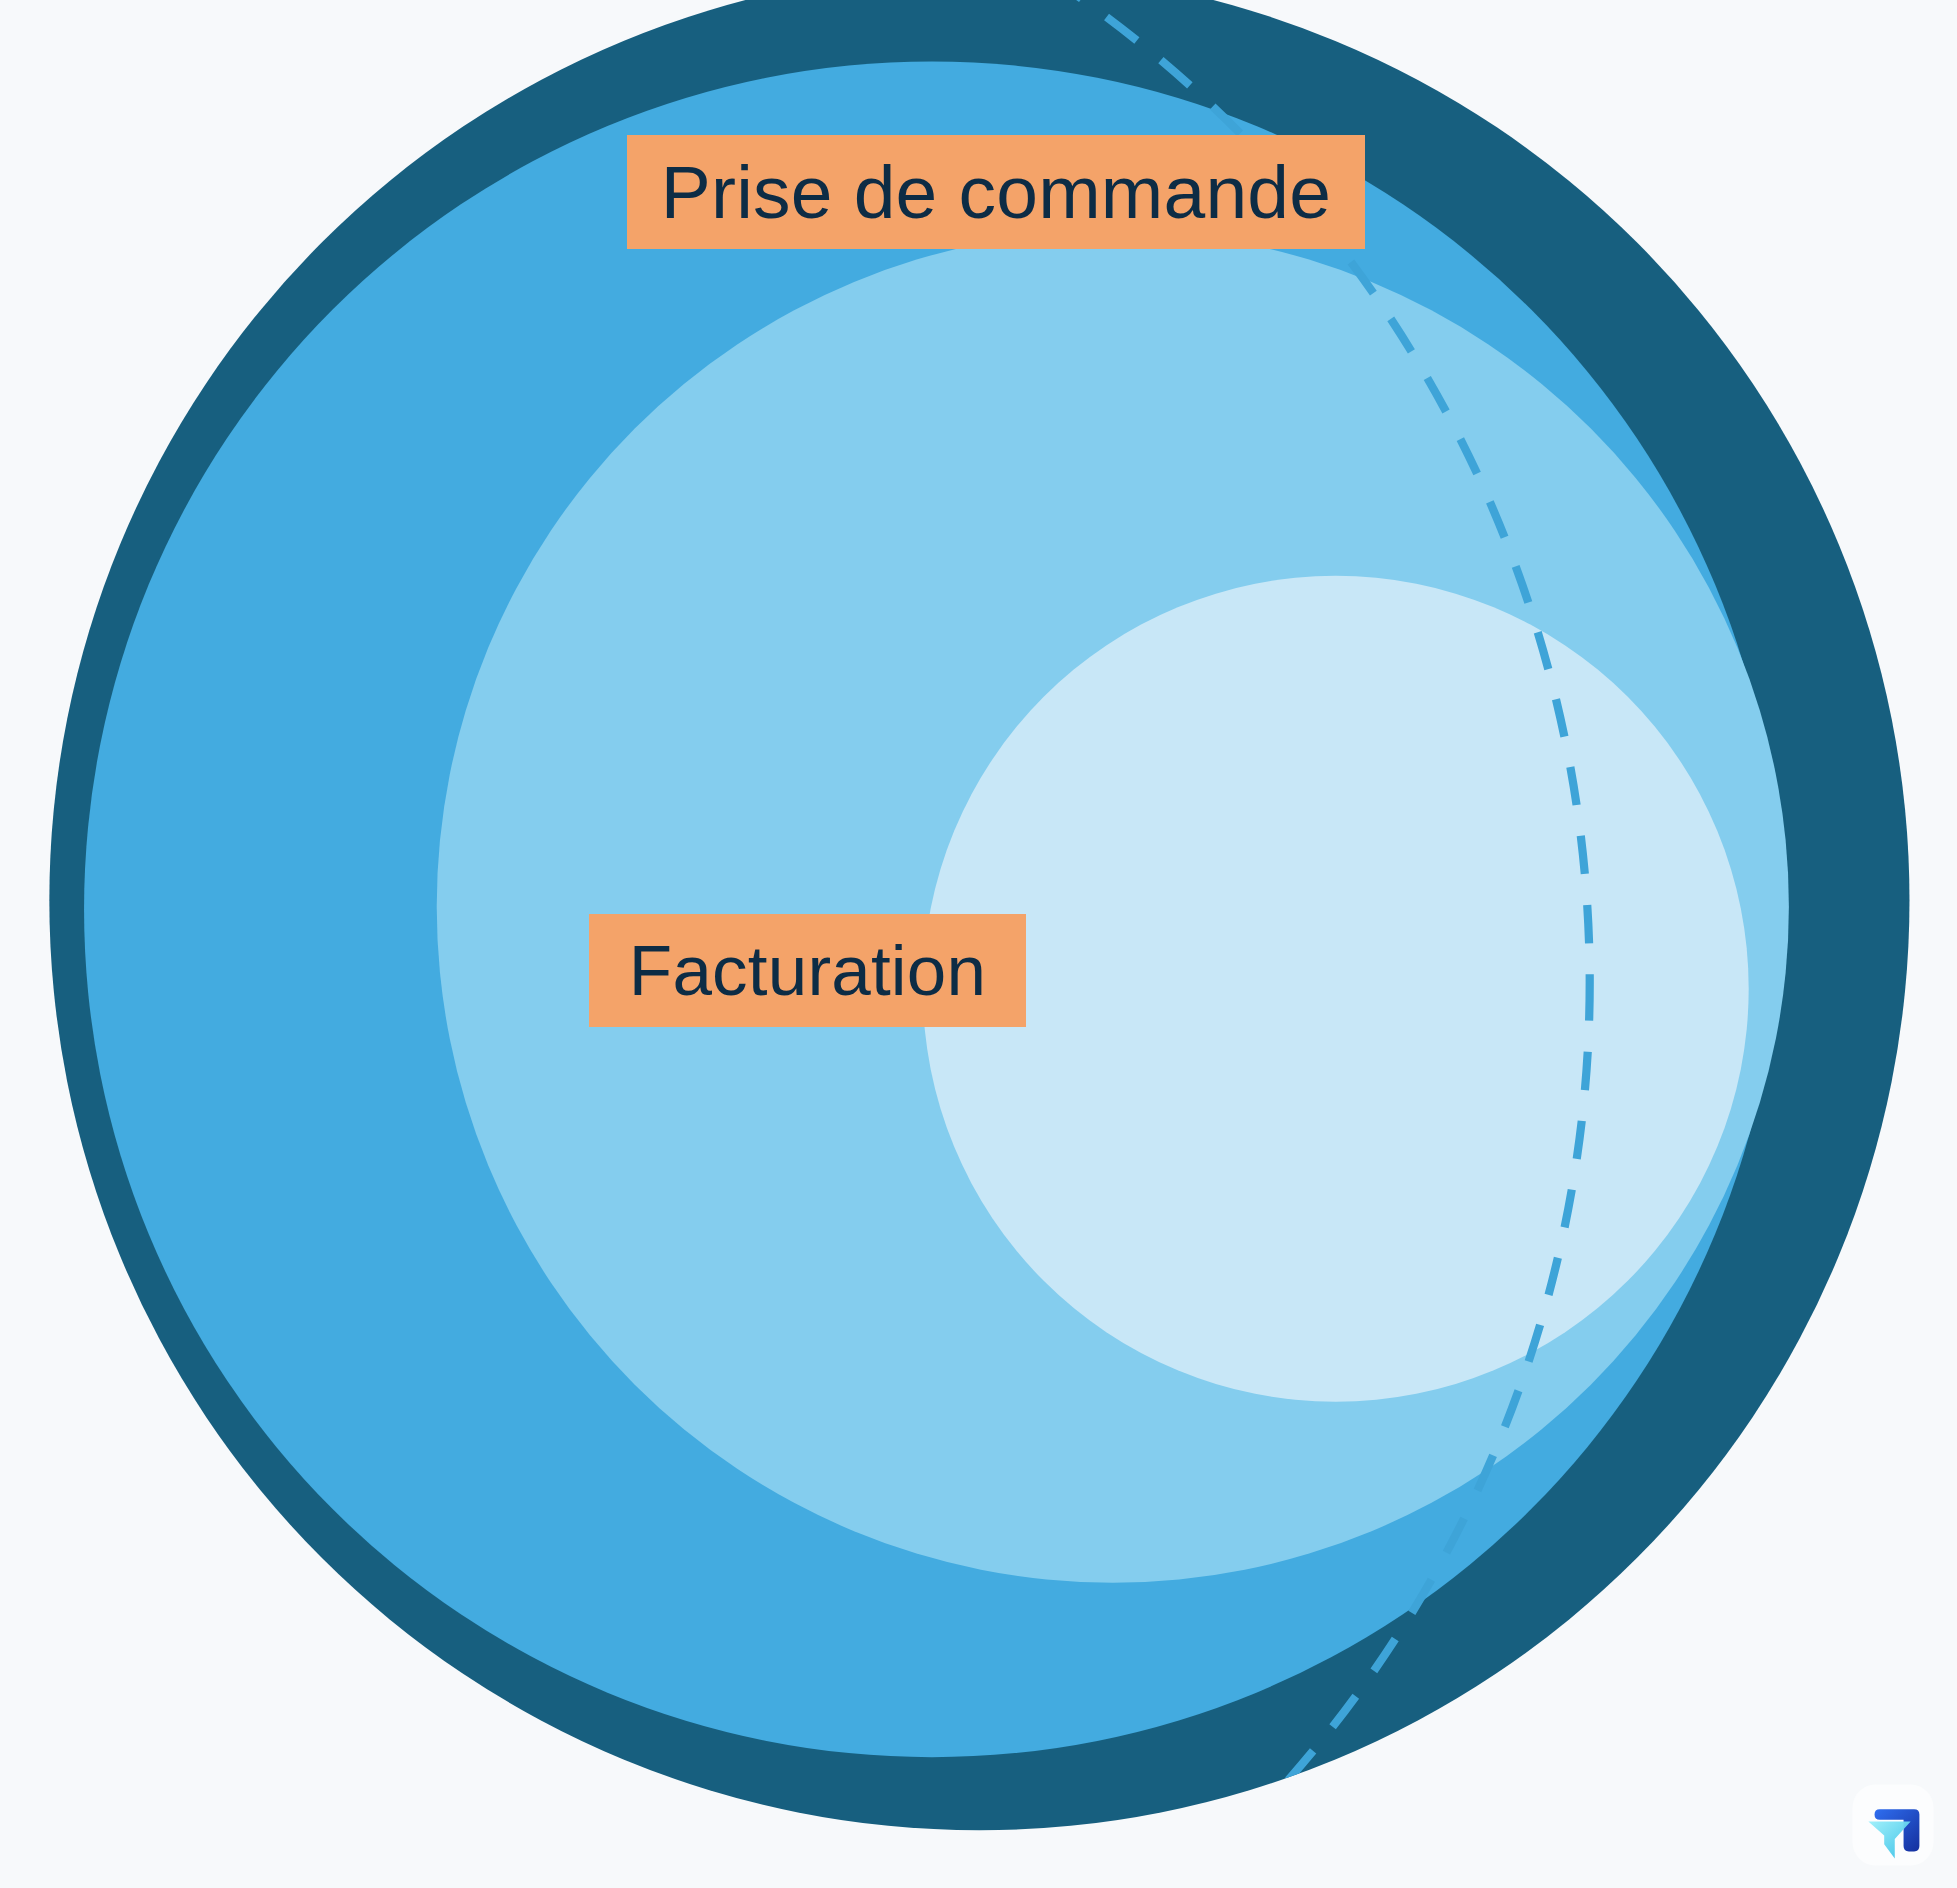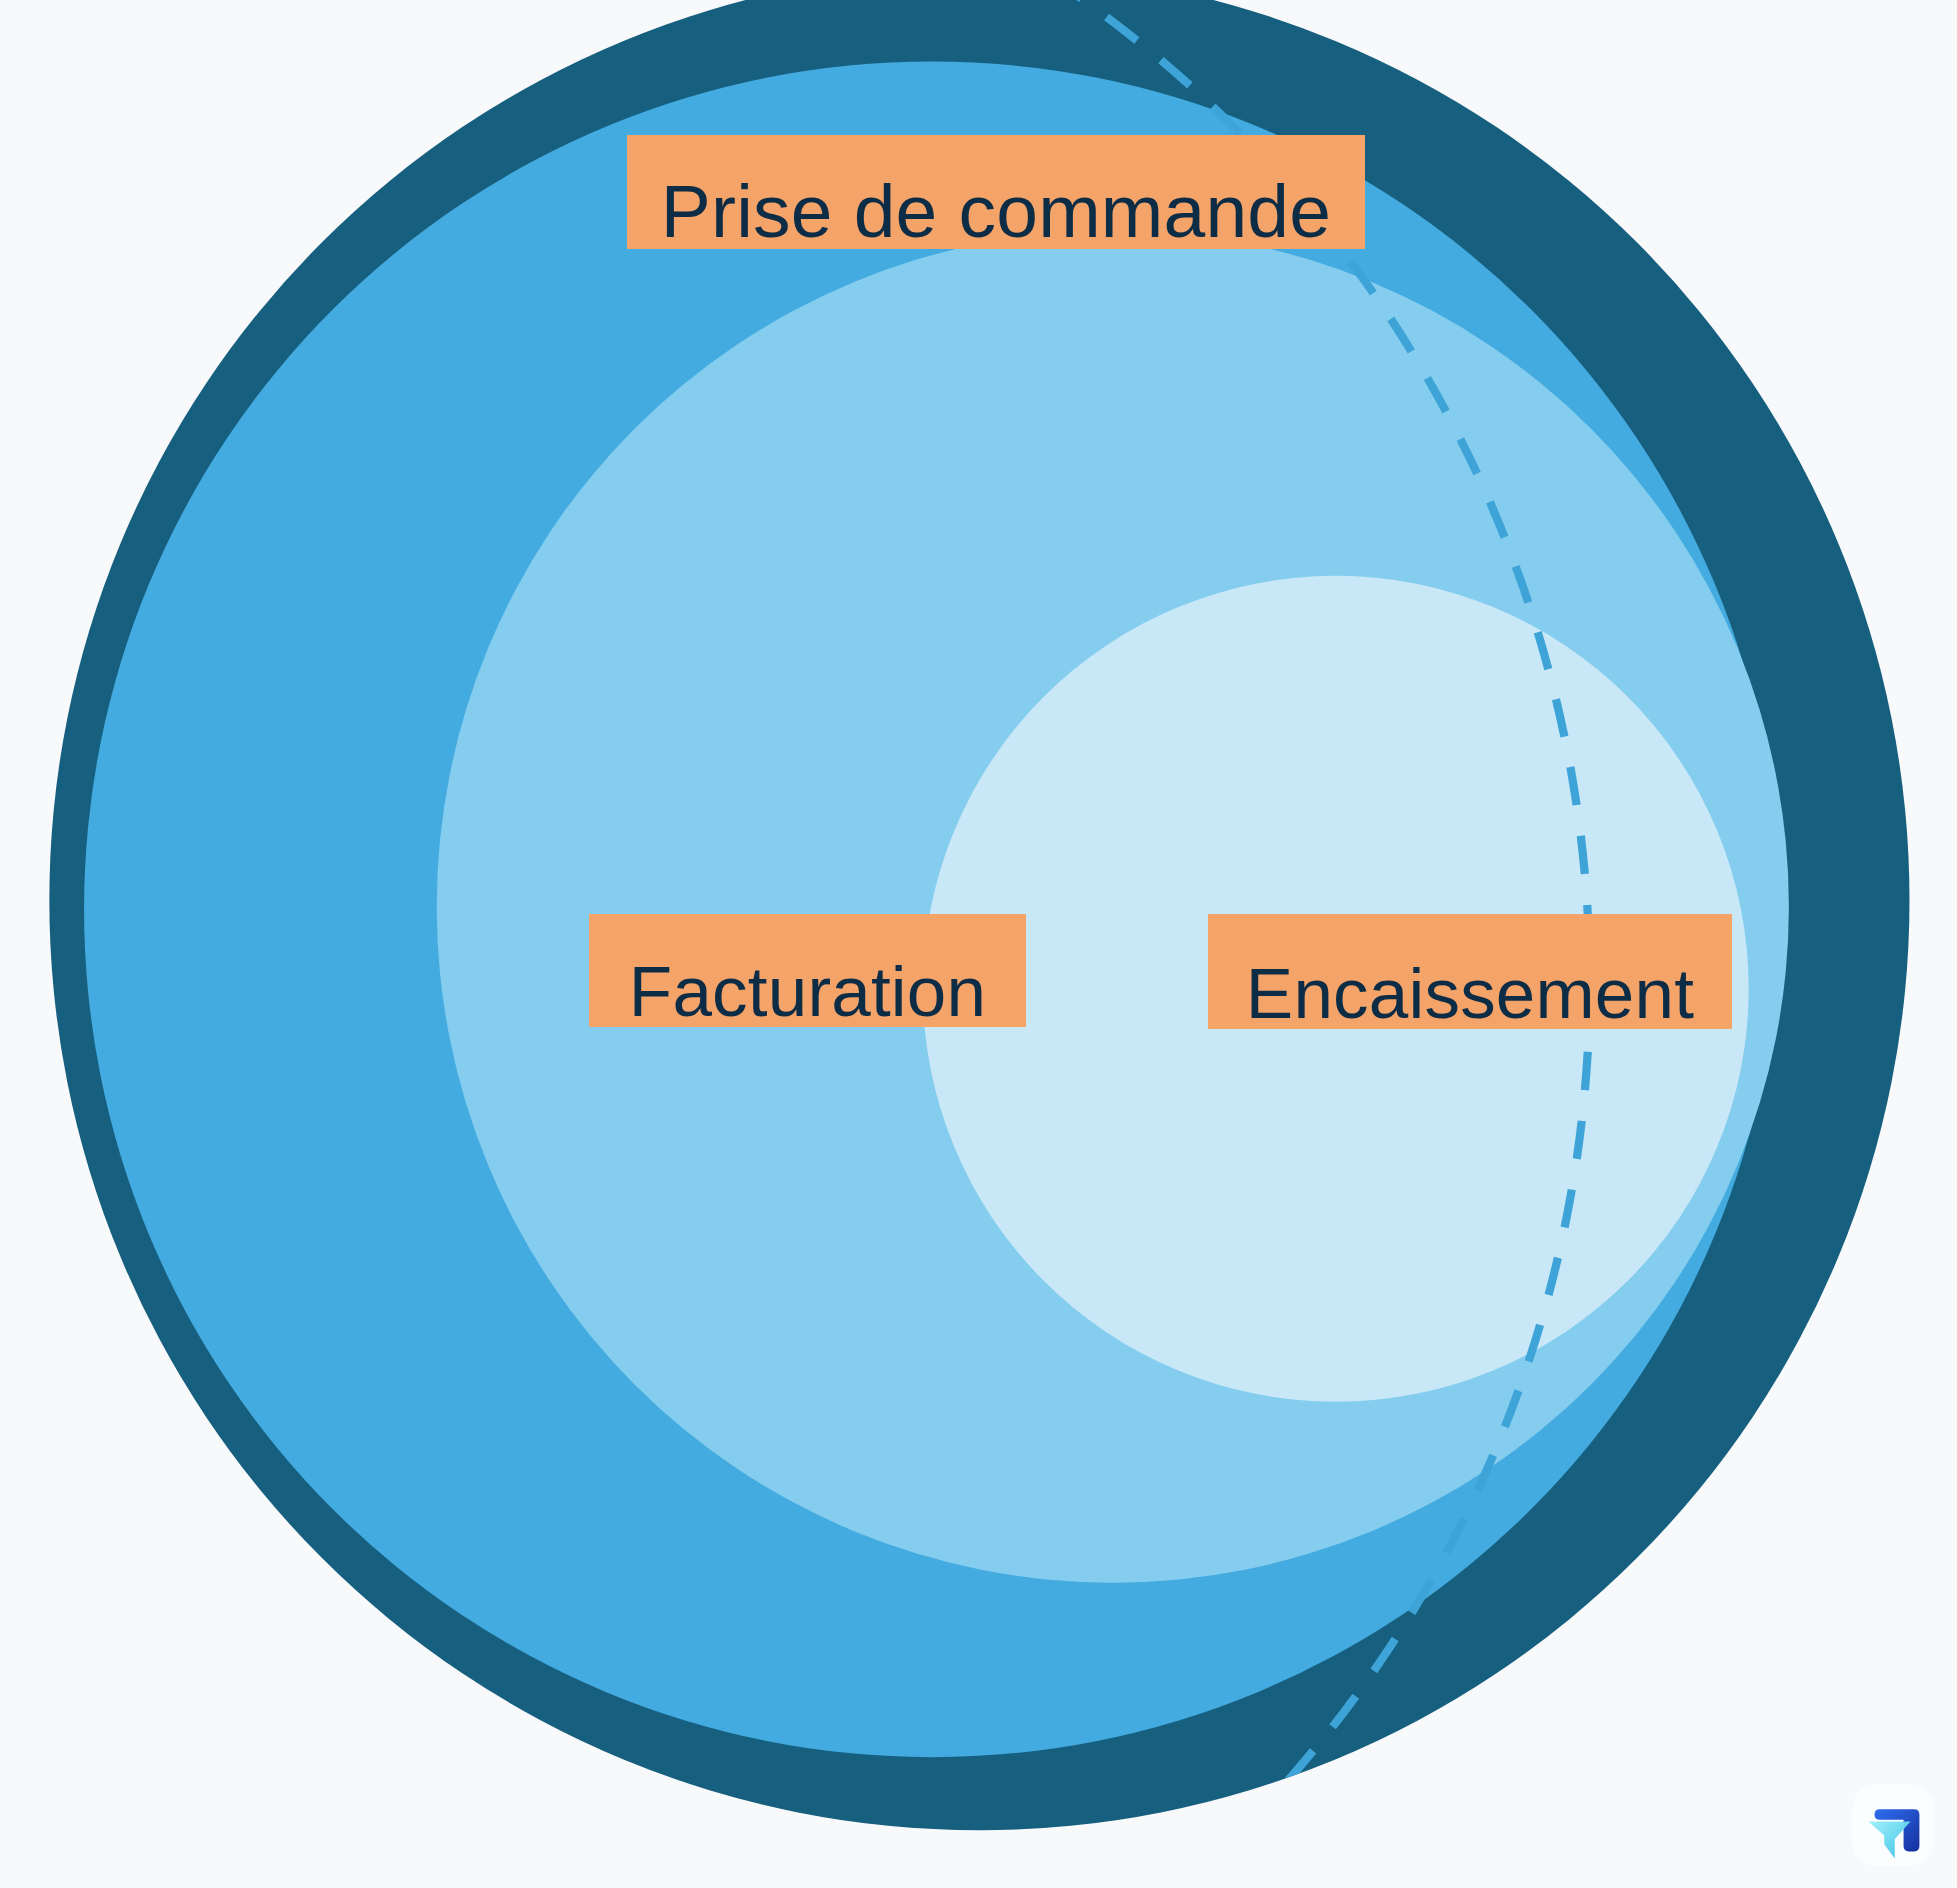--- a/index.html
+++ b/index.html
@@ -26,21 +26,21 @@
     top: 0;
     width: 1957px;
     height: 1889px;
     display: block;
   }
   .label-box {
     position: absolute;
     background: #f4a369;
     color: #0d2c45;
     display: flex;
-    align-items: flex-end;
+    align-items: center;
     justify-content: center;
     font-family: "Liberation Sans", sans-serif;
     font-weight: 400;
     letter-spacing: 0.2px;
     white-space: nowrap;
     line-height: 1;
     box-sizing: border-box;
   }
   #label-title {
     left: 627px;
@@ -108,23 +108,20 @@
 
   <div class="label-box" id="label-title" style="background: rgb(244, 163, 105); color: rgb(13, 44, 69);">
     <span>Prise de commande</span>
   </div>
 
 
   <div class="label-box" id="label-facturation" style="background: rgb(244, 163, 105); color: rgb(13, 44, 69);">
     <span>Facturation</span>
   </div>
 
-  <div class="label-box" id="label-encaissement" style="background: rgb(244, 163, 105); color: rgb(13, 44, 69);">
-    <span>Encaissement</span>
-  </div>
 
   <div id="brand-logo">
     <svg viewBox="0 0 100 100" xmlns="http://www.w3.org/2000/svg">
       <defs>
         <linearGradient id="lg-dark" x1="0" y1="0" x2="1" y2="1">
           <stop offset="0%" stop-color="#2f6ef0"></stop>
           <stop offset="100%" stop-color="#15309e"></stop>
         </linearGradient>
         <linearGradient id="lg-light" x1="0" y1="0" x2="1" y2="1">
           <stop offset="0%" stop-color="#9df0fb"></stop>

